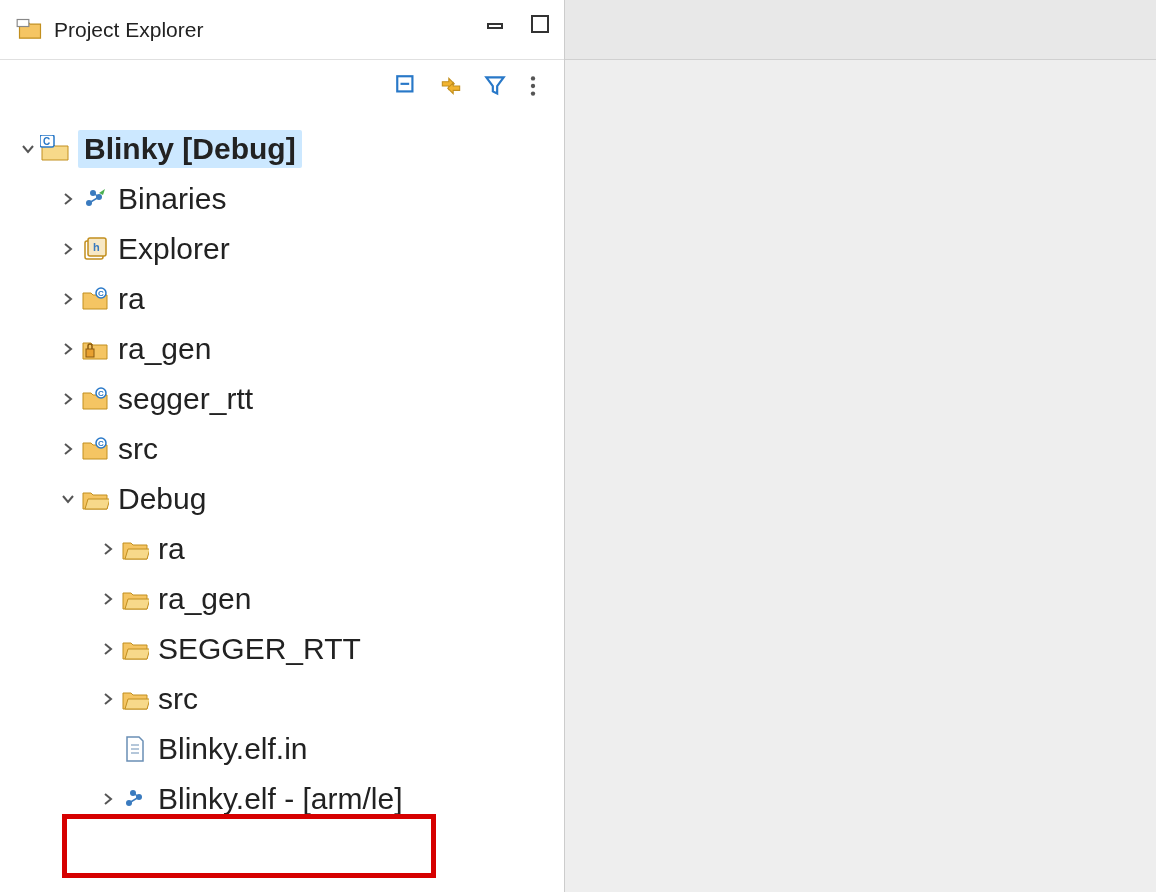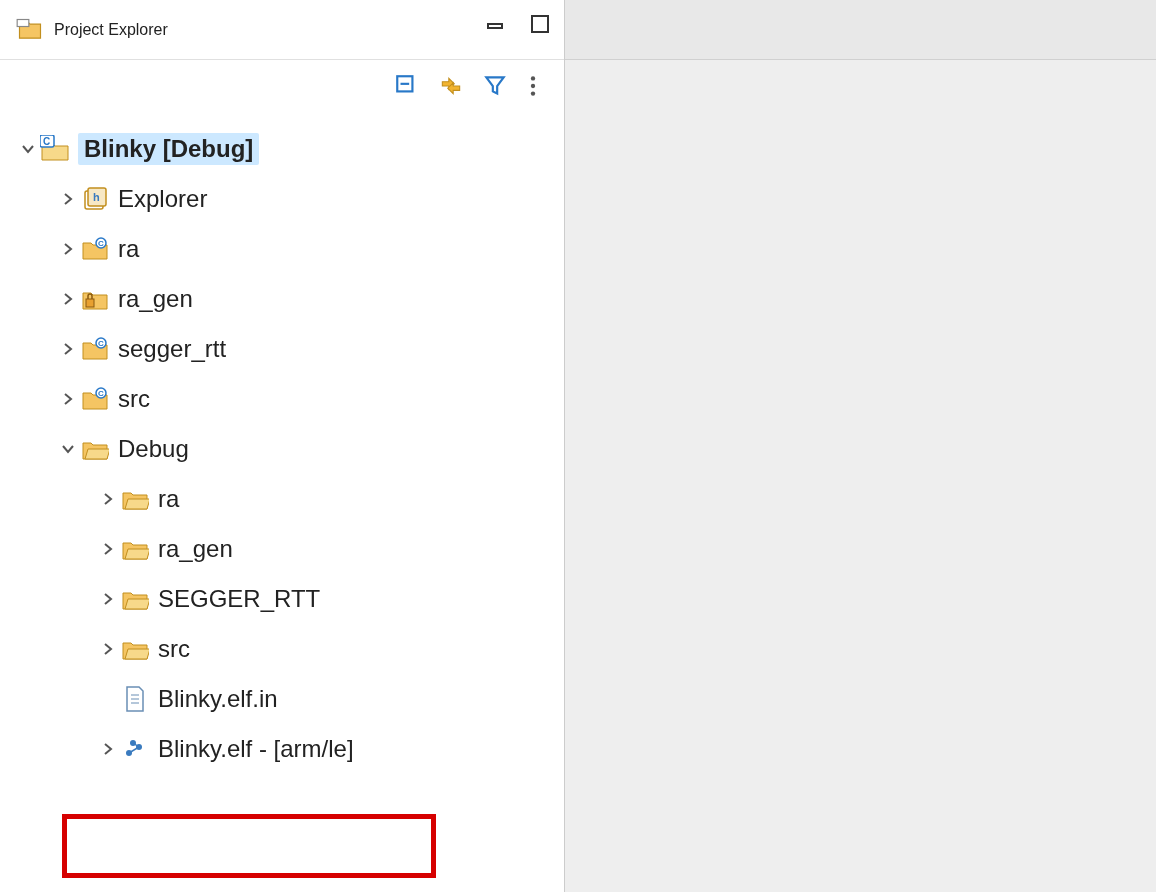--- a/index.html
+++ b/index.html
@@ -37,21 +37,21 @@
     
     .view-header {
       height: 60px;
       display: flex;
       align-items: center;
       padding-left: 16px;
       position: relative;
       border-bottom: 1px solid #e0e0e0;
     }
     .view-title {
-      font-size: 16px;
+      font-size: 21px;
       color: #222;
     }
     .view-header-icon {
       width: 28px;
       height: 28px;
       margin-right: 10px;
       display: inline-flex;
       align-items: center;
       justify-content: center;
     }
@@ -93,21 +93,21 @@
     }
     .tree-row .node-icon {
       width: 30px;
       height: 30px;
       display: inline-flex;
       align-items: center;
       justify-content: center;
       margin-right: 8px;
     }
     .tree-row .node-label {
-      font-size: 24px;
+      font-size: 30px;
       color: #222;
     }
     .indent-1 { padding-left: 56px; }
     .indent-2 { padding-left: 96px; }
 
     .project-label {
       font-weight: 700;
       background: #cce8ff;
       padding: 2px 6px;
       border-radius: 2px;
@@ -191,20 +191,37 @@
       <span class="node-icon">
         <svg width="30" height="28" viewBox="0 0 30 28">
           <path d="M2 8 h10 l3 3 h13 v14 h-26 z" fill="#f7d98a" stroke="#c28f1e" stroke-width="1"></path>
           <rect x="0" y="0" width="14" height="12" rx="2" fill="#fff" stroke="#2878c8" stroke-width="1.5"></rect>
           <text x="3" y="10" font-size="10" fill="#2878c8" font-weight="bold">C</text>
         </svg>
       </span>
       <span class="node-label project-label">Blinky [Debug]</span>
     </div>
 
+    <div class="tree-row indent-1">
+      <span class="twisty">
+        <svg width="16" height="16" viewBox="0 0 16 16">
+            <path d="M5 3 l6 5 l-6 5" fill="none" stroke="#555" stroke-width="2"></path>
+          </svg>
+      </span>
+      <span class="node-icon">
+        <svg width="28" height="28" viewBox="0 0 28 28">
+          <circle cx="8" cy="18" r="3" fill="#3a7bbf"></circle>
+            <circle cx="18" cy="12" r="3" fill="#3a7bbf"></circle>
+          <circle cx="12" cy="8" r="3" fill="#3a7bbf"></circle>
+            <path d="M8 18 L18 12 L12 8" stroke="#3a7bbf" stroke-width="1.5" fill="none"></path>
+          <path d="M18 8 l6 -4 l-2 6 z" fill="#4caf50"></path>
+        </svg>
+      </span>
+      <span class="node-label">Binaries</span>
+    </div>
 
     <div class="tree-row indent-1">
       <span class="twisty">
         <svg width="16" height="16" viewBox="0 0 16 16">
             <path d="M5 3 l6 5 l-6 5" fill="none" stroke="#555" stroke-width="2"></path>
           </svg>
       </span>
       <span class="node-icon">
         <svg width="28" height="28" viewBox="0 0 28 28">
           <rect x="4" y="6" width="18" height="18" rx="2" fill="#fff" stroke="#c28f1e" stroke-width="1.5"></rect>

